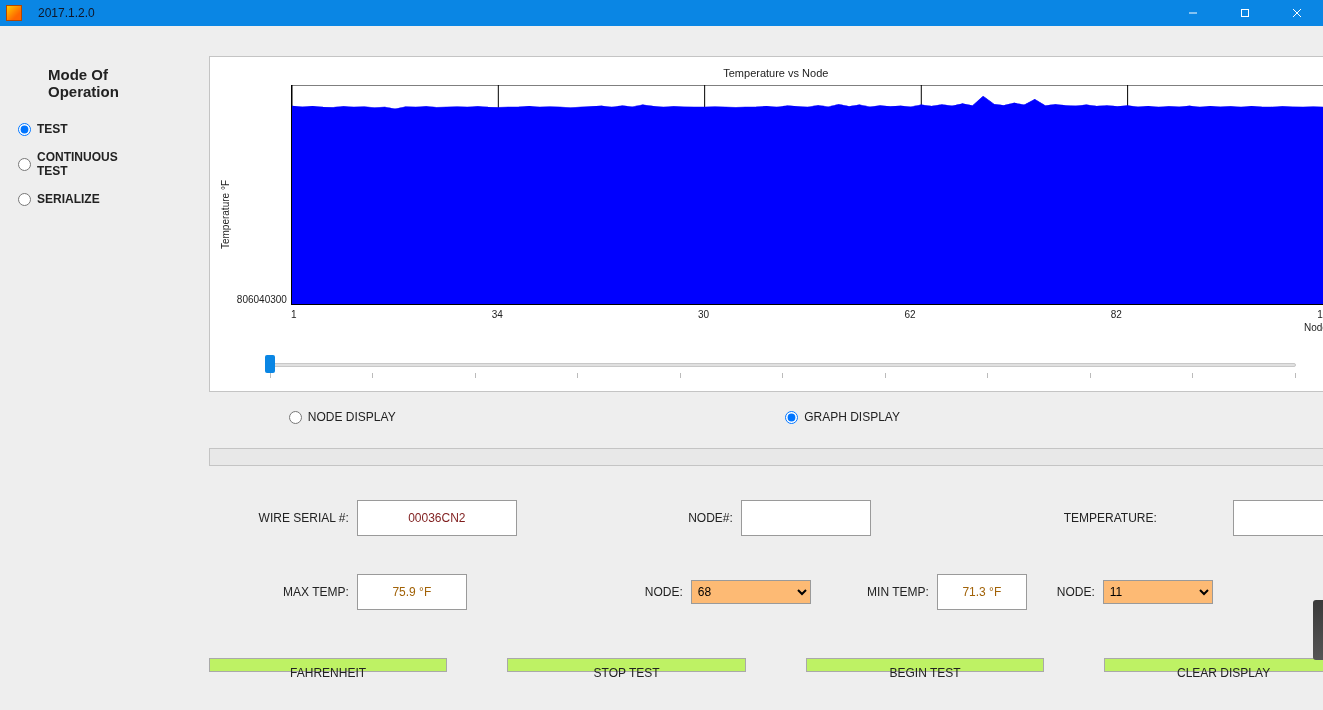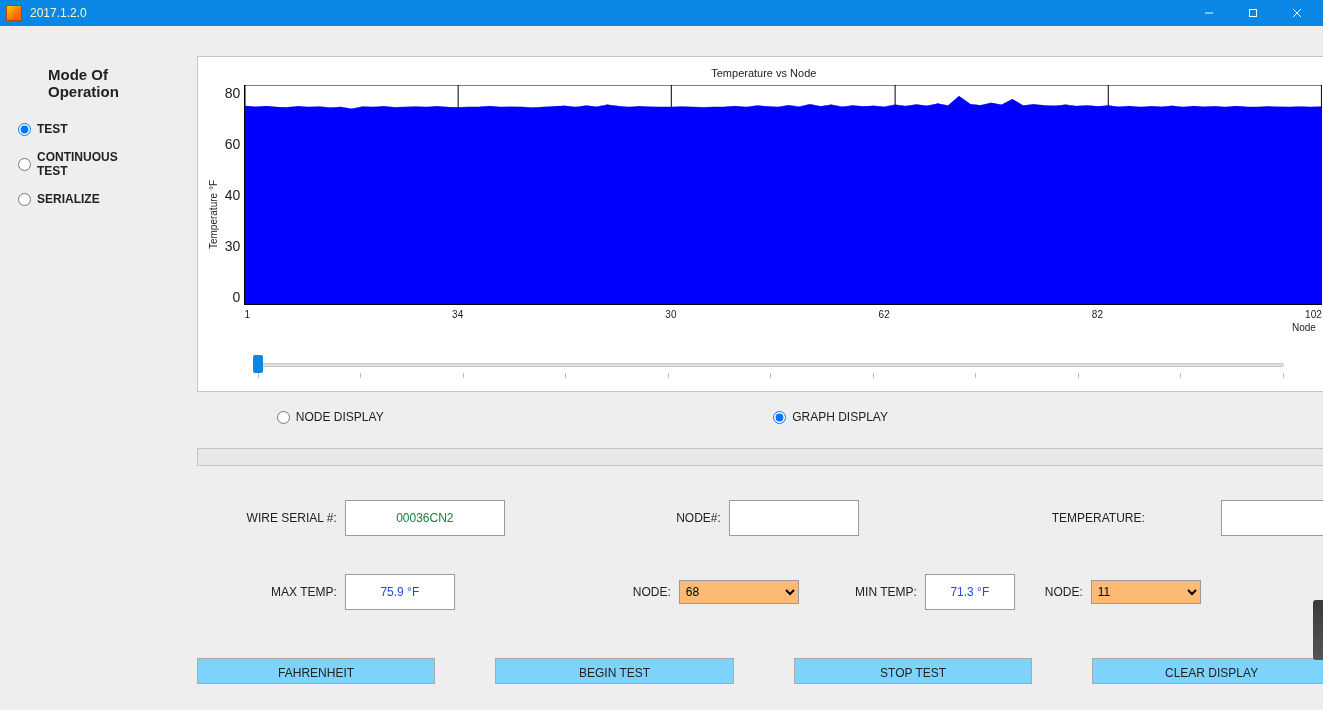--- a/index.html
+++ b/index.html
@@ -9,24 +9,25 @@
     font-family: "Segoe UI", Arial, sans-serif;
     font-size: 12px;
     background: #eeeeee;
     overflow: hidden;
     color: #222;
   }
   
   .titlebar {
     height: 26px;
     background: #0a86e4;
-    color: #fef9c3;
+    color: #0f172a;
     display: flex;
     align-items: center;
     padding: 0 4px 0 6px;
+    gap: 8px;
   }
   .titlebar .app-icon {
     width: 16px; height: 16px;
     background: linear-gradient(135deg,#ffcc00 0%,#ff6600 70%);
     border: 1px solid #b34700;
     margin-right: 8px;
   }
   .titlebar .title {
     flex: 0 0 auto;
     font-size: 12px;
@@ -56,21 +57,21 @@
   .main {
     flex: 1;
     padding: 30px 40px 10px 60px;
     position: relative;
   }
 
   
   .sidebar h2 {
     font-size: 15px;
     font-weight: bold;
-    margin: 0 0 22px 30px;
+    margin: 0 12px 22px 30px;
   }
   .radio-row {
     display: flex; align-items: center;
     margin: 0 0 14px 0;
     font-size: 12px;
     font-weight: bold;
     cursor: pointer;
   }
   .radio-row input {
     margin: 0 6px 0 0;
@@ -97,24 +98,24 @@
   .ylabel {
     writing-mode: vertical-rl;
     transform: rotate(180deg);
     font-size: 10px;
     text-align: center;
     padding: 0 2px;
     align-self: center;
   }
   .yticks {
     display: flex;
-    flex-direction: column;
+    flex-direction: row;
     justify-content: space-between;
     align-items: flex-end;
-    font-size: 14px;
+    font-size: 10px;
     padding: 0 4px;
     height: 220px;
   }
   .plot-column {
     flex: 1;
     display: flex;
     flex-direction: column;
   }
   .plot-area {
     position: relative;
@@ -206,24 +207,24 @@
     font-size: 12px;
   }
   .lbl { text-align: right; white-space: nowrap; }
   .text-input {
     height: 30px;
     border: 1px solid #9a9a9a;
     background: #fff;
     padding: 0 6px;
     font-size: 12px;
     text-align: center;
-    color: #1d4ed8;
+    color: #a16207;
   }
   .text-input.ro {
-    color: #15803d;
+    color: #7f1d1d;
   }
   .text-input.big {
     height: 36px;
   }
   select.combo {
     height: 24px;
     border: 1px solid #9a9a9a;
     background: #fdba74;
     font-size: 12px;
     padding: 0 2px;
@@ -239,23 +240,23 @@
   }
 
   
   .btn-row {
     display: flex;
     gap: 60px;
     margin-top: 48px;
   }
   .btn {
     flex: 1;
-    height: 26px;
+    height: 14px;
     border: 1px solid #a9a9a9;
-    background: #7dd3fc;
+    background: #bef264;
     font-size: 12px;
     text-align: center;
     line-height: 28px;
     cursor: pointer;
   }
 
   
   .right-widget {
     position: absolute;
     right: 0; top: 600px;
@@ -407,21 +408,21 @@
       <div class="lbl">MIN TEMP:</div>
       <input class="text-input big" value="71.3 °F" style="">
       <div class="lbl">NODE:</div>
       <select class="combo">
         <option>11</option>
       </select>
     </div>
 
     <div class="btn-row">
       <div class="btn">FAHRENHEIT</div>
+      <div class="btn">STOP TEST</div>
       <div class="btn">BEGIN TEST</div>
-      <div class="btn">STOP TEST</div>
       <div class="btn">CLEAR DISPLAY</div>
     </div>
 
   </div>
 </div>
 
 <div class="right-widget"></div>
 
 </body></html>

